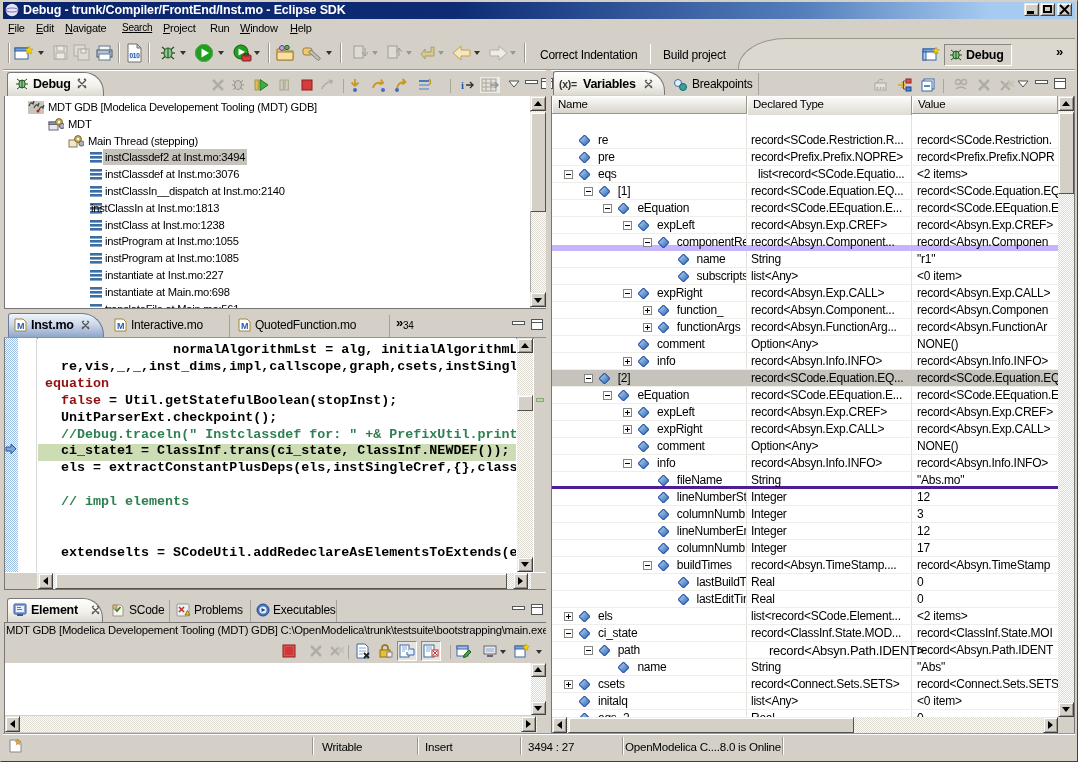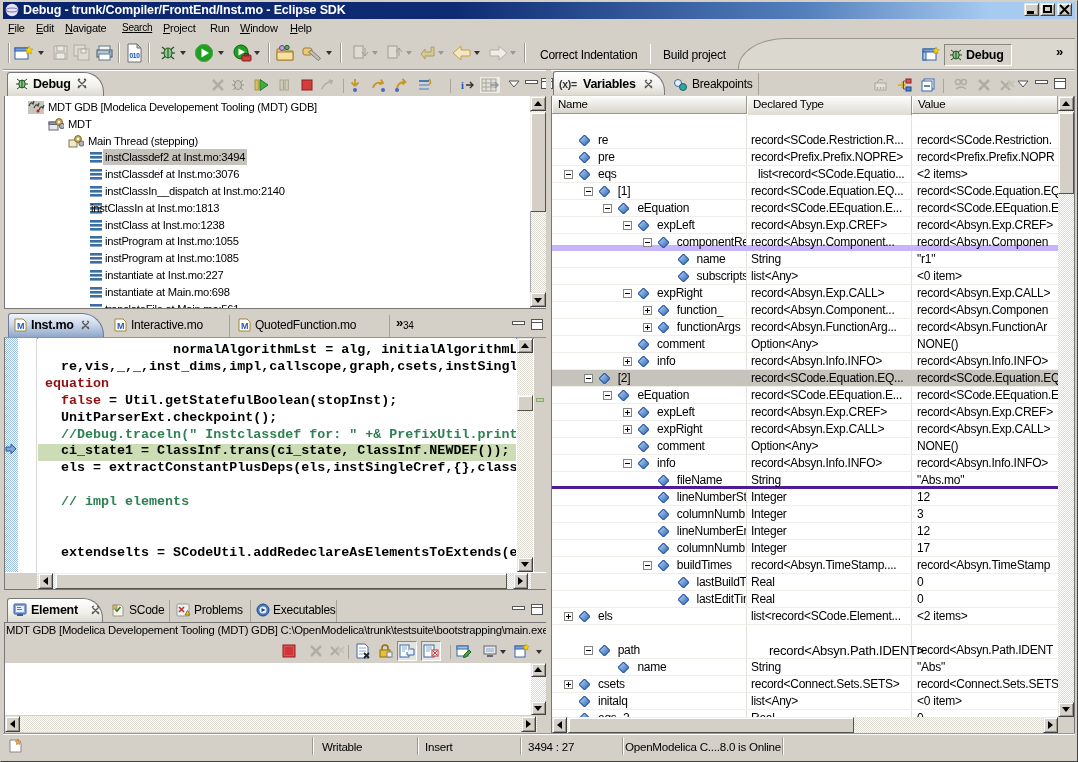--- a/index.html
+++ b/index.html
@@ -871,20 +871,31 @@
         <i></i>
         <b></b>
       </div>
 <svg style="position:absolute;left:27.0px;top:3px;" width="11" height="11" viewBox="0 0 10 10">
         <path d="M5 0 L10 5 L5 10 L0 5 z" fill="url(#dg)" stroke="#3058a8" stroke-width="1"></path>
       </svg>
 <div class="abs" style="left:46.0px;top:0;font-size:12px;width:148.0px;overflow:hidden;white-space:nowrap;">els</div>
 <div class="abs" style="left:199px;top:0;font-size:12px;">list&lt;record&lt;SCode.Element...</div>
 <div class="abs" style="left:365px;top:0;font-size:12px;white-space:nowrap;">&lt;2 items&gt;</div>
 </div>
+<div class="trow" style="top:510.0px;border-bottom:1px solid #f0eee8;">
+<div class="expbox" style="left:12.0px;top:4px;">
+        <i></i>
+      </div>
+<svg style="position:absolute;left:27.0px;top:3px;" width="11" height="11" viewBox="0 0 10 10">
+        <path d="M5 0 L10 5 L5 10 L0 5 z" fill="url(#dg)" stroke="#3058a8" stroke-width="1"></path>
+      </svg>
+<div class="abs" style="left:46.0px;top:0;font-size:12px;width:148.0px;overflow:hidden;white-space:nowrap;">ci_state</div>
+<div class="abs" style="left:199px;top:0;font-size:12px;">record&lt;ClassInf.State.MOD...</div>
+<div class="abs" style="left:365px;top:0;font-size:12px;white-space:nowrap;">record&lt;ClassInf.State.MOI</div>
+</div>
 <div class="trow" style="top:527.0px;border-bottom:1px solid #f0eee8;">
 <div class="expbox" style="left:31.7px;top:4px;">
         <i></i>
       </div>
 <svg style="position:absolute;left:46.7px;top:3px;" width="11" height="11" viewBox="0 0 10 10">
         <path d="M5 0 L10 5 L5 10 L0 5 z" fill="url(#dg)" stroke="#3058a8" stroke-width="1"></path>
       </svg>
 <div class="abs" style="left:65.7px;top:0;font-size:12px;width:128.3px;overflow:hidden;white-space:nowrap;">path</div>
 <div class="abs" style="left:217px;top:0;font-size:13px;">record&lt;Absyn.Path.IDENT&gt;</div>
 <div class="abs" style="left:365px;top:0;font-size:12px;white-space:nowrap;">record&lt;Absyn.Path.IDENT</div>

